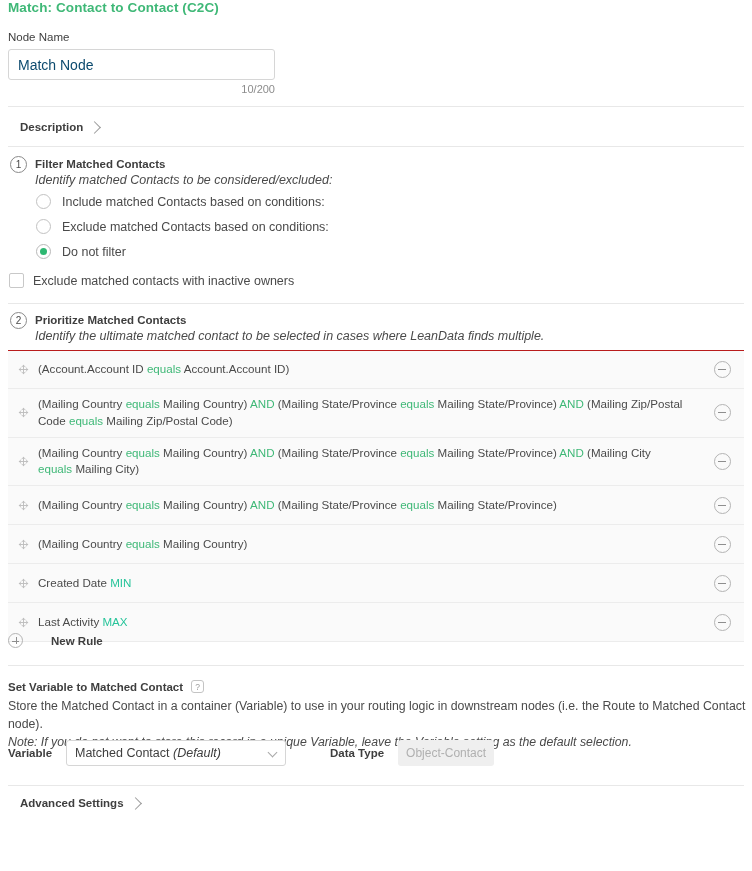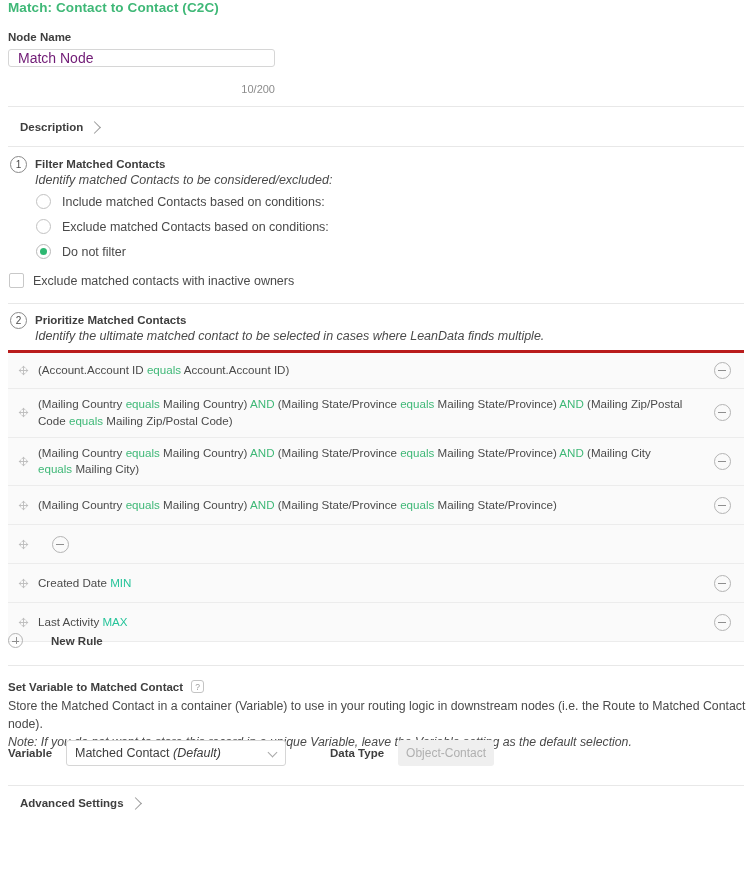--- a/index.html
+++ b/index.html
@@ -17,30 +17,30 @@
 
   
   .node-title {
     position: absolute; left: 8px; top: 0px;
     font-size: 13.5px; font-weight: bold;
     color: #3fb877; letter-spacing: 0.1px;
   }
 
   
   .field-label {
-    font-size: 11.5px; font-weight: bold; color: #3e3e3e;
+    font-size: 11.5px; font-weight: normal; color: #3e3e3e;
   }
   .node-name-label { position: absolute; left: 8px; top: 31px; }
   .node-name-input {
     position: absolute; left: 8px; top: 49px;
-    width: 267px; height: 18px;
+    width: 267px; height: 31px;
     border: 1px solid #d6d6d6; border-radius: 3px;
     background: #fff; padding: 0 9px;
     font-family: "Liberation Sans", sans-serif;
-    font-size: 14px; color: #701a75; outline: none;
+    font-size: 14px; color: #0c4a6e; outline: none;
   }
   .char-count {
     position: absolute; left: 8px; top: 83px; width: 267px;
     text-align: right; font-size: 11px; color: #8c8c8c;
   }
 
   .hr {
     position: absolute; left: 8px; width: 736px;
     height: 1px; background: #e8e8e8;
   }
@@ -110,21 +110,21 @@
   
   .rules { position: absolute; left: 8px; top: 350px; width: 736px; }
   .rule-row {
     position: relative;
     background: #fafafa;
     border-bottom: 1px solid #ececec;
     display: flex; align-items: center;
     min-height: 39px;
     padding: 7px 0 7px 0;
   }
-  .rule-row:first-child { border-top: 3px solid #b91c1c; }
+  .rule-row:first-child { border-top: 1px solid #b91c1c; }
   .drag-handle {
     flex: 0 0 auto; width: 30px;
     display: flex; align-items: center; justify-content: center;
     cursor: move; opacity: .62;
   }
   .rule-text {
     flex: 1 1 auto; font-size: 11.6px; color: #4a4a4a;
     line-height: 1.45; padding-right: 14px;
   }
   .rule-text .op { color: #3fb877; }
@@ -355,20 +355,21 @@
             <g stroke="#9a9a9a" stroke-width="1" fill="none" stroke-linecap="round">
               <line x1="8" y1="3.5" x2="8" y2="12.5"></line>
               <line x1="3.5" y1="8" x2="12.5" y2="8"></line>
               <polyline points="6.3,5.2 8,3.4 9.7,5.2"></polyline>
               <polyline points="6.3,10.8 8,12.6 9.7,10.8"></polyline>
               <polyline points="5.2,6.3 3.4,8 5.2,9.7"></polyline>
               <polyline points="10.8,6.3 12.6,8 10.8,9.7"></polyline>
             </g>
           </svg>
         </span>
+        <span class="rule-text"><span>(Mailing Country </span><span class="op">equals</span><span> Mailing Country)</span></span>
         <span class="remove-btn">
           <span class="minus-circle"></span>
         </span>
       </div>
       <div class="rule-row">
         <span class="drag-handle">
           <svg width="15" height="15" viewBox="0 0 16 16" aria-hidden="true">
             <g stroke="#9a9a9a" stroke-width="1" fill="none" stroke-linecap="round">
               <line x1="8" y1="3.5" x2="8" y2="12.5"></line>
               <line x1="3.5" y1="8" x2="12.5" y2="8"></line>

